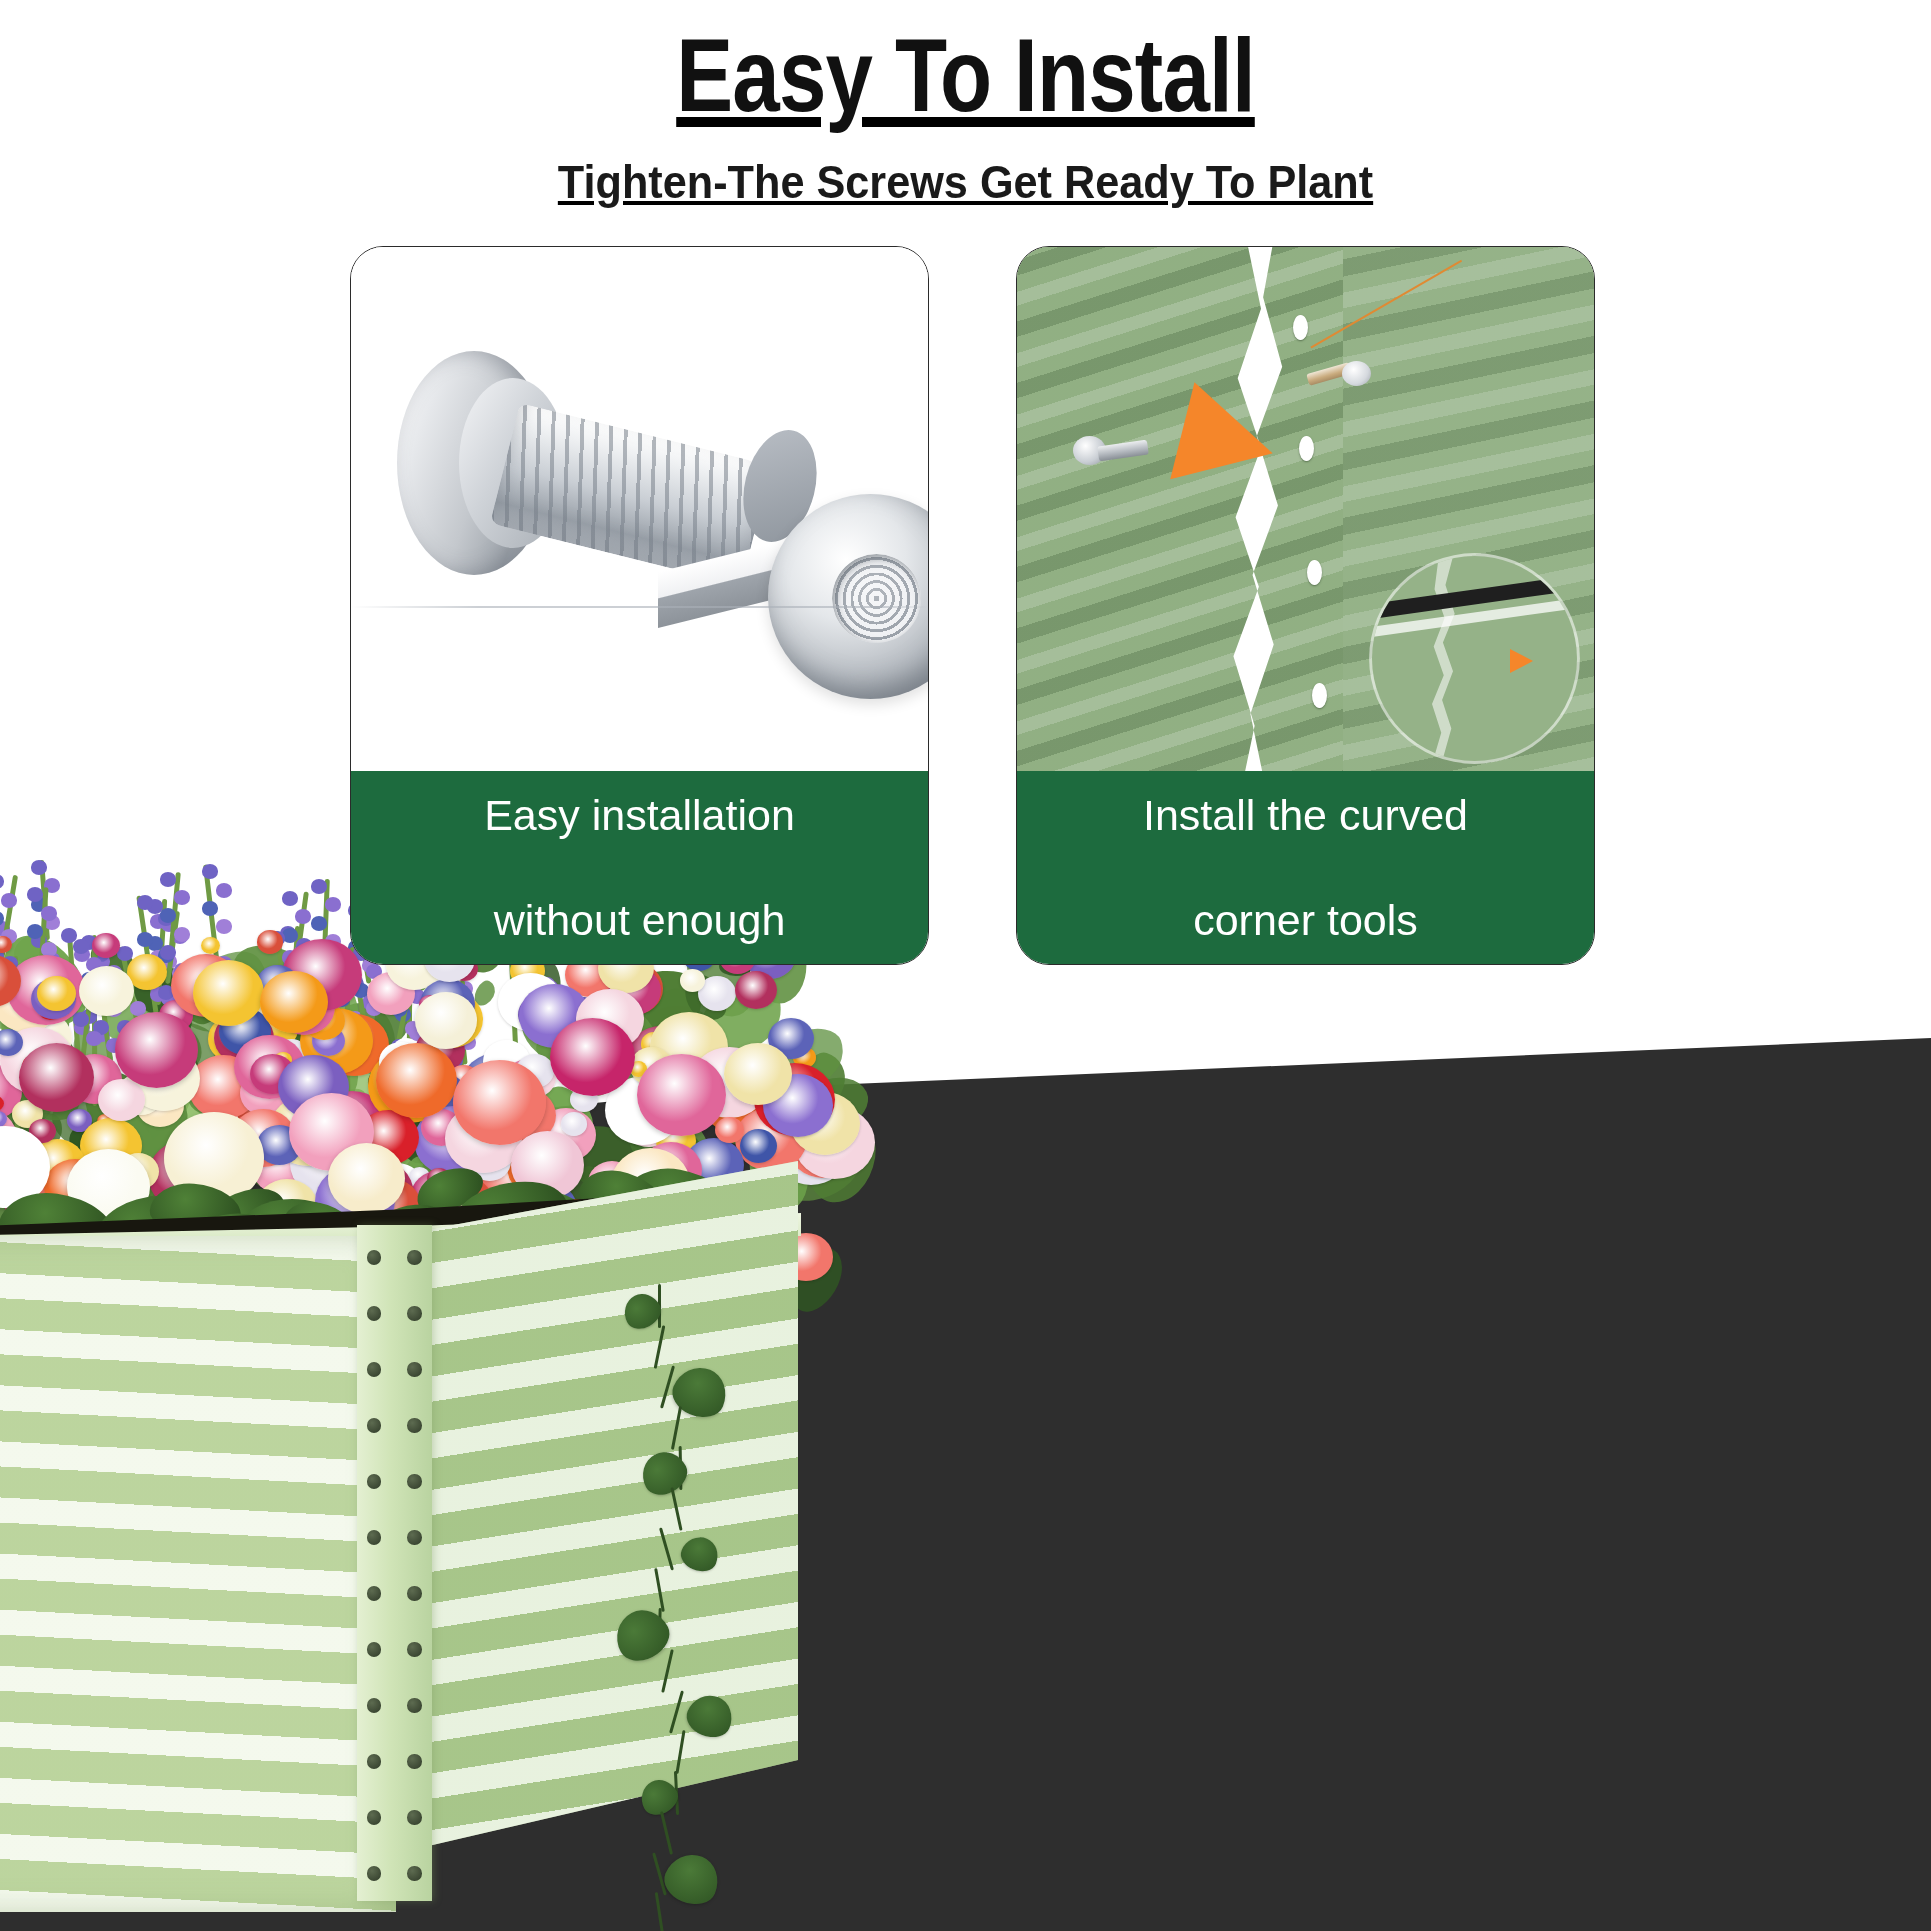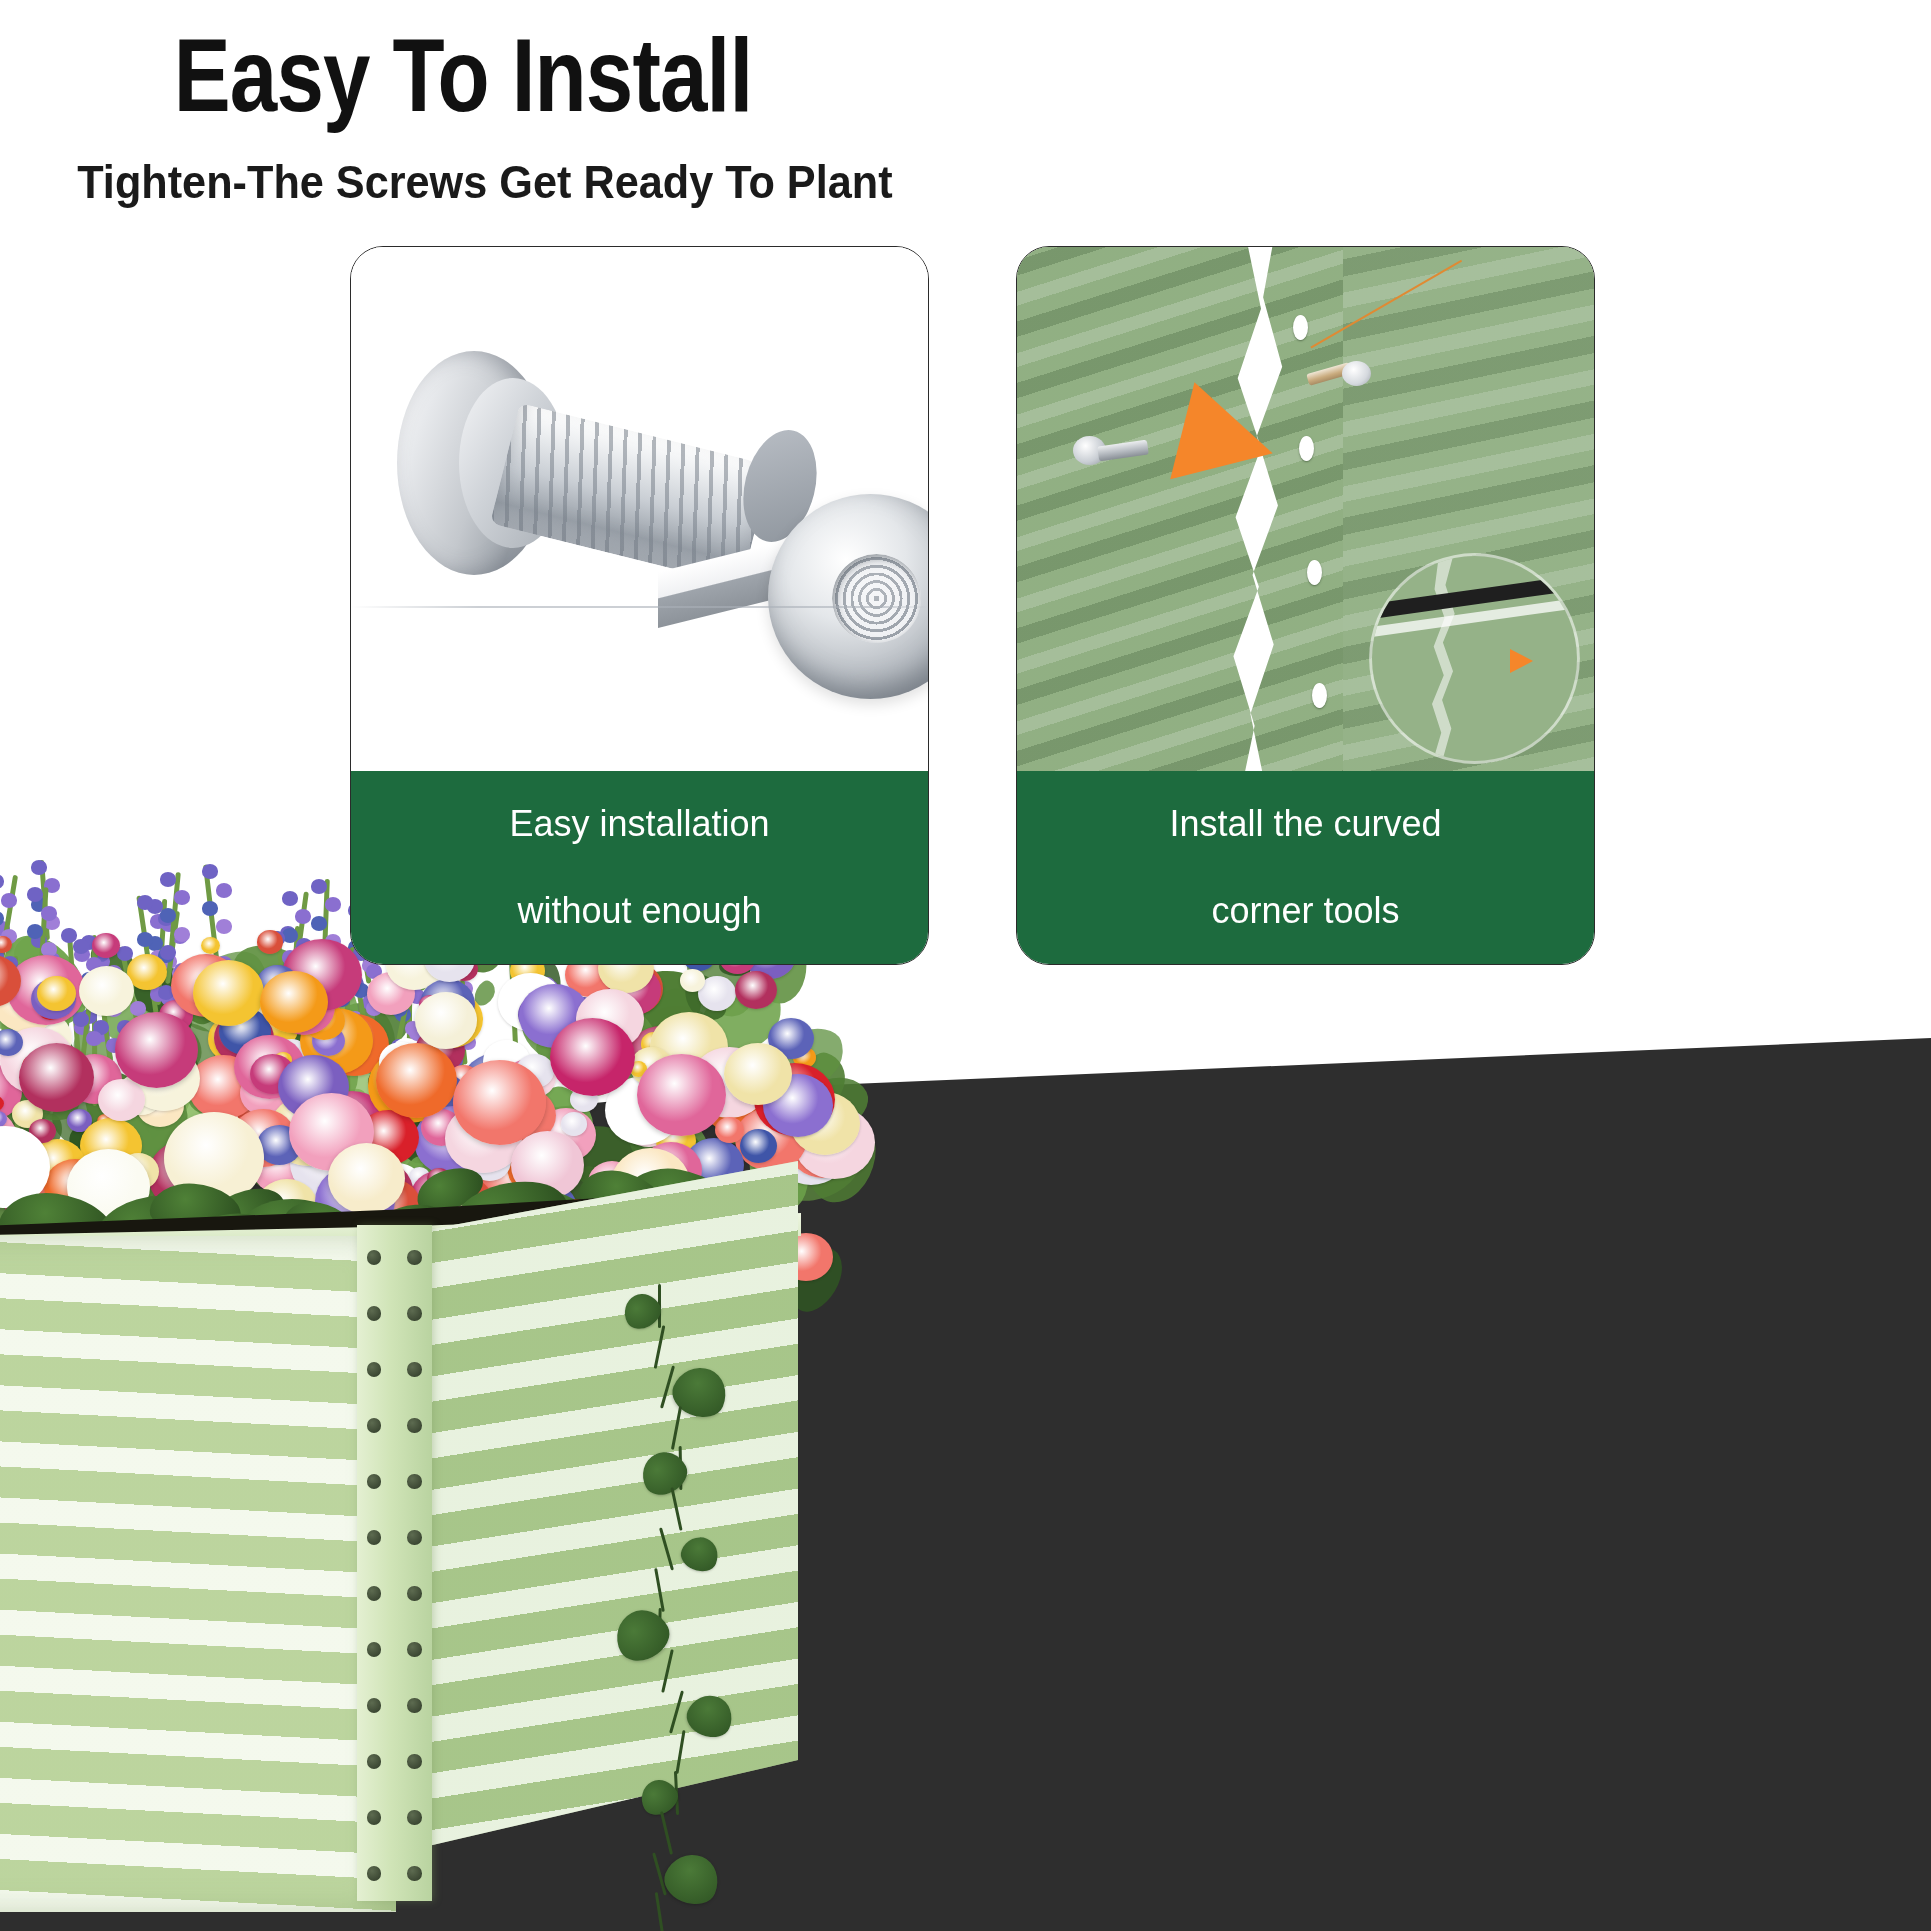--- a/index.html
+++ b/index.html
@@ -6,21 +6,21 @@
   html, body { width:1931px; height:1931px; }
   body {
     font-family: "Liberation Sans", sans-serif;
     background:#ffffff;
     position:relative;
     overflow:hidden;
   }
   #stage { position:absolute; inset:0; width:1931px; height:1931px; background:#fff; }
 
   
-  .header { position:absolute; top:0; left:0; width:1931px; z-index:40; }
+  .header { position:absolute; top:0; left:0; width:1931px; text-align:center; z-index:40;text-decoration:underline; }
   .title {
     font-size:104px; font-weight:700; color:#111111; letter-spacing:-1px;
     line-height:1.0; padding-top:23px;
     transform:scaleX(0.82); transform-origin:center top;
   }
   .subtitle {
     font-size:47px; font-weight:700; color:#1a1a1a; margin-top:27px;
     transform:scaleX(0.92); transform-origin:center top;
   }
 
@@ -36,21 +36,21 @@
   .card-right { left:1016px; }
 
   .card-media { position:absolute; top:0; left:0; right:0; height:526px; overflow:hidden; }
   .card-caption {
     position:absolute; left:0; right:0; bottom:0; height:193px;
     background:#1d6b3e;
     display:flex; align-items:center; justify-content:center;
     text-align:center;
   }
   .card-caption span {
-    color:#ffffff; font-size:36px; font-weight:400; line-height:1.22;
+    color:#ffffff; font-size:43px; font-weight:400; line-height:1.22;
     display:block; padding:0 21px;
   }
 
   
   .yellow-dot {
     position:absolute; top:-39px; left:50%; margin-left:-44px;
     width:89px; height:89px; border-radius:50%;
     background:#fbdc4a;
   }
 

